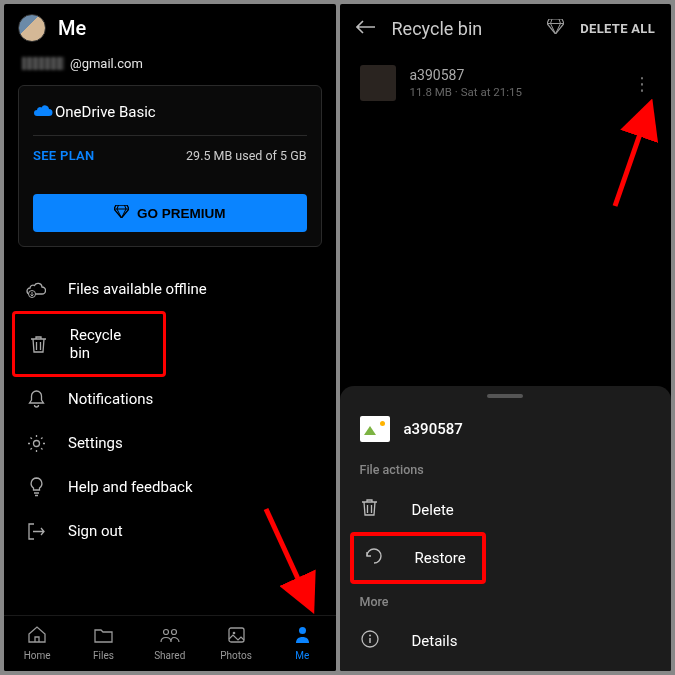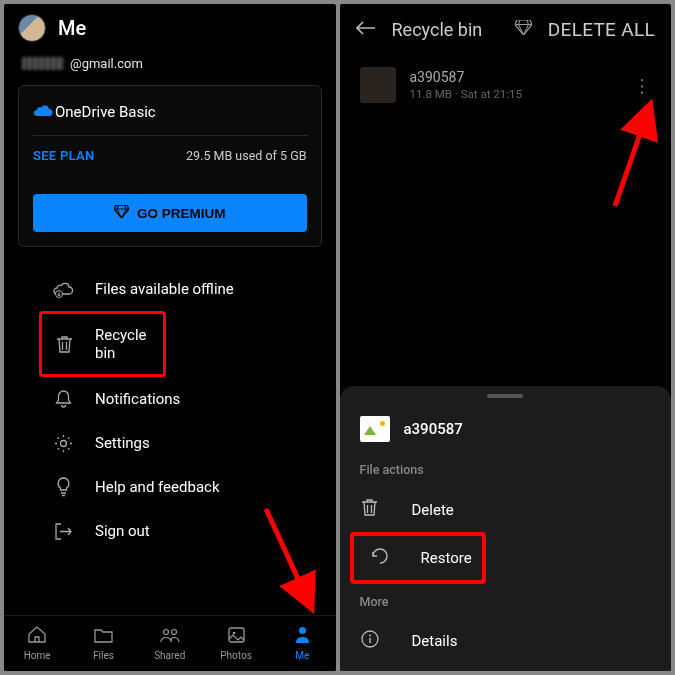--- a/index.html
+++ b/index.html
@@ -57,21 +57,21 @@
       border: none;
       padding: 11px;
       border-radius: 4px;
       font-size: 13.5px;
       font-weight: 600;
       display: flex;
       align-items: center;
       justify-content: center;
       gap: 8px;
     }
-    .menu-list { margin-top: 20px; margin-left: 27px; }
+    .menu-list { margin-top: 20px; }
     .menu-item {
       display: flex;
       align-items: center;
       gap: 22px;
       padding: 12px 22px;
       color: #fff;
     }
     .menu-item .mi-icon {
       width: 20px; height: 20px;
       display: flex; align-items: center; justify-content: center;
@@ -108,21 +108,21 @@
     
     .right-header {
       display: flex;
       align-items: center;
       padding: 14px 16px;
       gap: 16px;
       color: #bbb;
     }
     .right-header .rh-title { color: #ccc; font-size: 18px; flex: 1; }
     .rh-diamond { color: #999; }
-    .delete-all { color: #ccc; font-size: 19px; font-weight: 400; letter-spacing: 0.3px; }
+    .delete-all { color: #ccc; font-size: 13px; font-weight: 700; letter-spacing: 0.3px; }
     .file-item {
       display: flex;
       align-items: center;
       padding: 12px 20px;
       gap: 14px;
     }
     .file-thumb {
       width: 36px; height: 36px;
       background: #2a2420;
       border-radius: 3px;
@@ -154,21 +154,21 @@
       padding: 11px 20px;
       color: #fff;
     }
     .sheet-action .sa-icon { width: 20px; color: #bbb; font-size: 17px; text-align: center; }
     .sheet-action .sa-label { font-size: 15px; }
     .highlight-red-right {
       border: 4px solid #ff0000;
       border-radius: 4px;
       margin: 0 12px 0 10px;
       width: 136px;
-      padding-left: 16px;
+      padding-left: 10px;
     }
     
     .arrow {
       position: absolute;
       pointer-events: none;
     }
     .arrow svg { overflow: visible; }
   </style>
 </head>
 <body>

